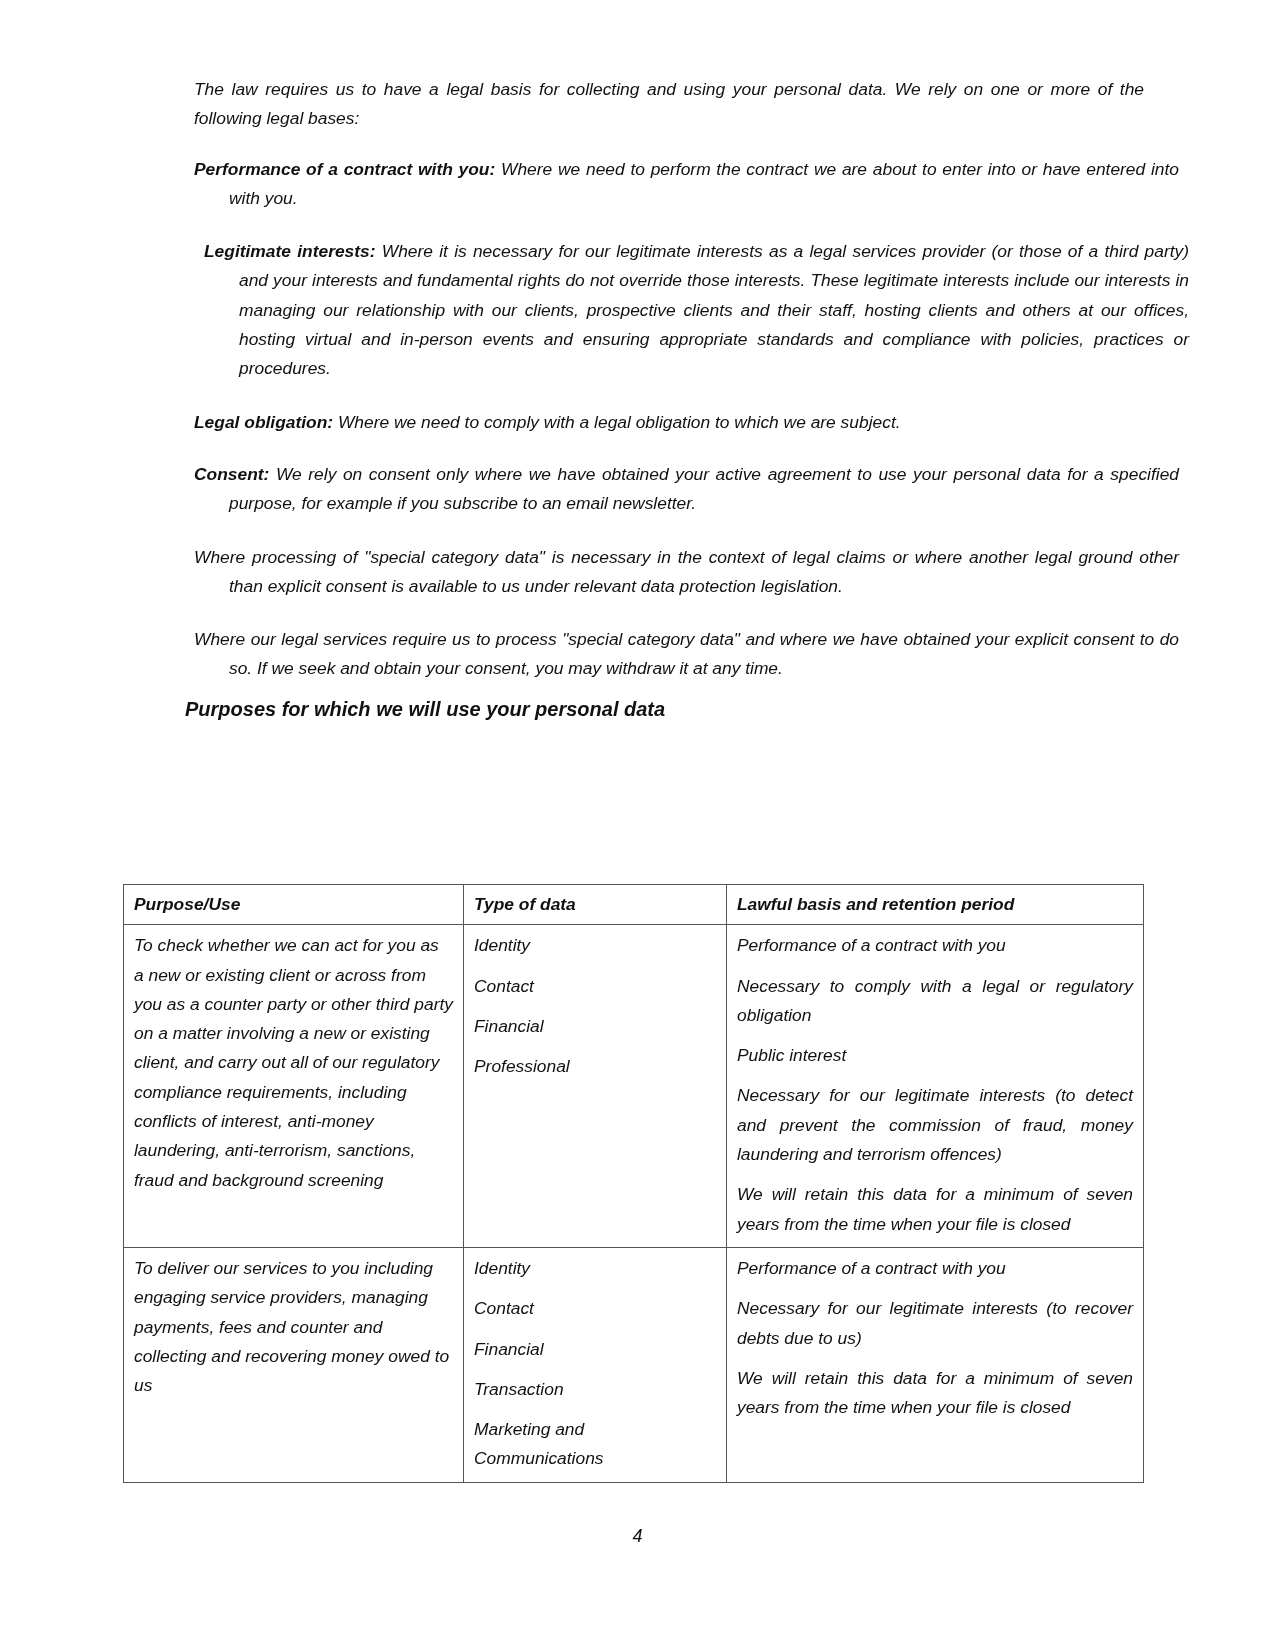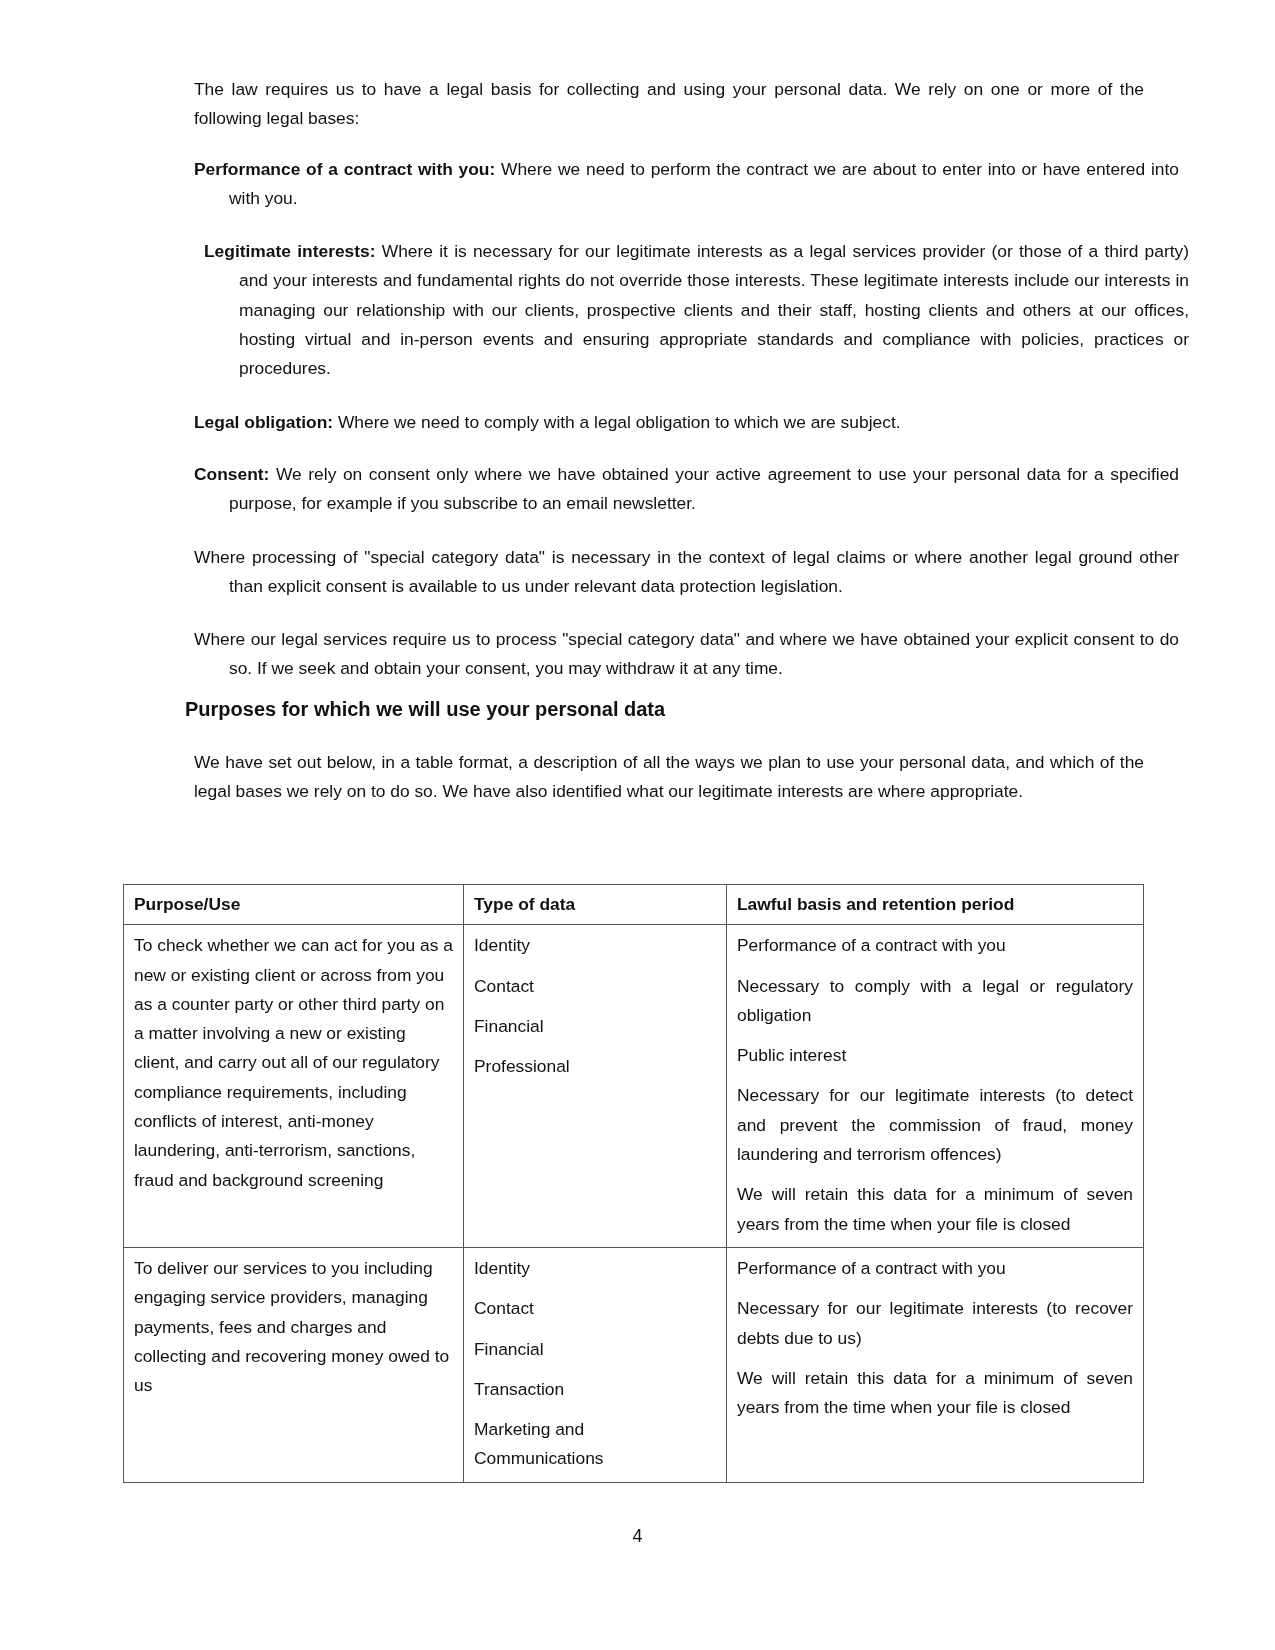--- a/index.html
+++ b/index.html
@@ -1,21 +1,21 @@
 <!DOCTYPE html>
 <html><head>
 <meta charset="utf-8">
 <style>
   html, body { margin: 0; padding: 0; background: #ffffff; }
   body {
     width: 1275px; height: 1650px; position: relative; overflow: hidden;
     font-family: "Liberation Sans", "DejaVu Sans", sans-serif;
     color: #111111; font-size: 17.4px;
   }
-  .page { position: absolute; left: 0; top: 0; width: 1275px; height: 1650px; }
+  .page { position: absolute; left: 0; top: 0; width: 1275px; height: 1650px; font-style: italic; }
   .p { margin: 0; line-height: 29.3px; text-align: justify; }
   .hang { padding-left: 35px; text-indent: -35px; }
   .b { font-weight: bold; }
   #p-intro { position: absolute; left: 194px; top: 75px; width: 950px; }
   #p-contract { position: absolute; left: 194px; top: 155px; width: 950px; }
   #p-legit { position: absolute; left: 204px; top: 237px; width: 950px; }
   #p-obligation { position: absolute; left: 194px; top: 408px; width: 950px; }
   #p-consent { position: absolute; left: 194px; top: 460px; width: 950px; }
   #p-special1 { position: absolute; left: 194px; top: 543px; width: 950px; }
   #p-special2 { position: absolute; left: 194px; top: 625px; width: 950px; }
@@ -57,21 +57,20 @@
   <p id="p-consent" class="p hang"><span class="b">Consent:</span><span> We rely on consent only where we have obtained your active agreement to use your personal data for a specified purpose, for example if you subscribe to an email newsletter.</span></p>
 
   <p id="p-obligation" class="p hang"><span class="b">Legal obligation:</span><span> Where we need to comply with a legal obligation to which we are subject.</span></p>
 
   <p id="p-special1" class="p hang">Where processing of "special category data" is necessary in the context of legal claims or where another legal ground other than explicit consent is available to us under relevant data protection legislation.</p>
 
   <p id="p-special2" class="p hang">Where our legal services require us to process "special category data" and where we have obtained your explicit consent to do so. If we seek and obtain your consent, you may withdraw it at any time.</p>
 
   <h3 id="h-purposes">Purposes for which we will use your personal data</h3>
 
-  <p id="p-table-intro" class="p">We have set out below, in a table format, a description of all the ways we plan to use your personal data, and which of the legal bases we rely on to do so. We have also identified what our legitimate interests are where appropriate.</p>
 
   <table class="data">
     <colgroup>
         <col class="c1">
         <col class="c2">
         <col class="c3">
       </colgroup>
     <thead>
       <tr>
         <th>Purpose/Use</th>
@@ -90,21 +89,21 @@
         </td>
         <td class="basis">
           <div>Performance of a contract with you</div>
           <div>Necessary to comply with a legal or regulatory obligation</div>
           <div>Public interest</div>
           <div>Necessary for our legitimate interests (to detect and prevent the commission of fraud, money laundering and terrorism offences)</div>
           <div>We will retain this data for a minimum of seven years from the time when your file is closed</div>
         </td>
       </tr>
       <tr>
-        <td class="purpose">To deliver our services to you including engaging service providers, managing payments, fees and charges and collecting and recovering money owed to us</td>
+        <td class="purpose">To deliver our services to you including engaging service providers, managing payments, fees and counter and collecting and recovering money owed to us</td>
         <td class="lines">
           <div>Identity</div>
           <div>Contact</div>
           <div>Financial</div>
           <div>Transaction</div>
           <div style="width:150px;">Marketing and Communications</div>
         </td>
         <td class="basis">
           <div>Performance of a contract with you</div>
           <div>Necessary for our legitimate interests (to recover debts due to us)</div>

